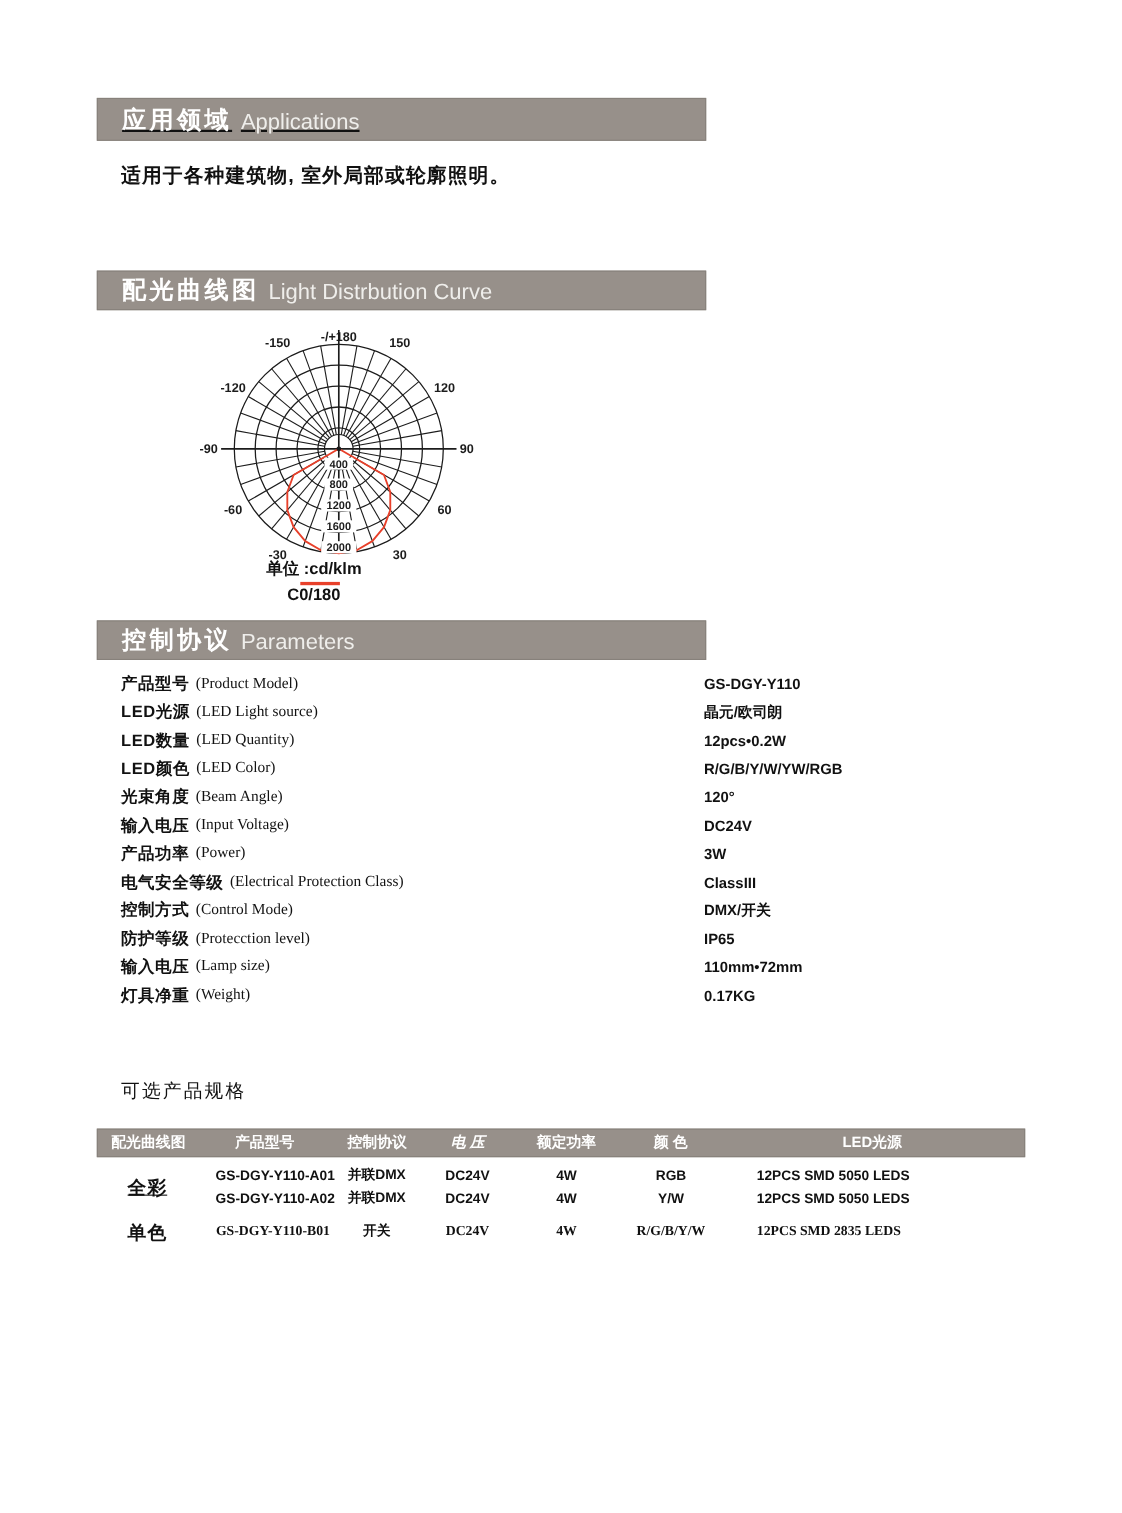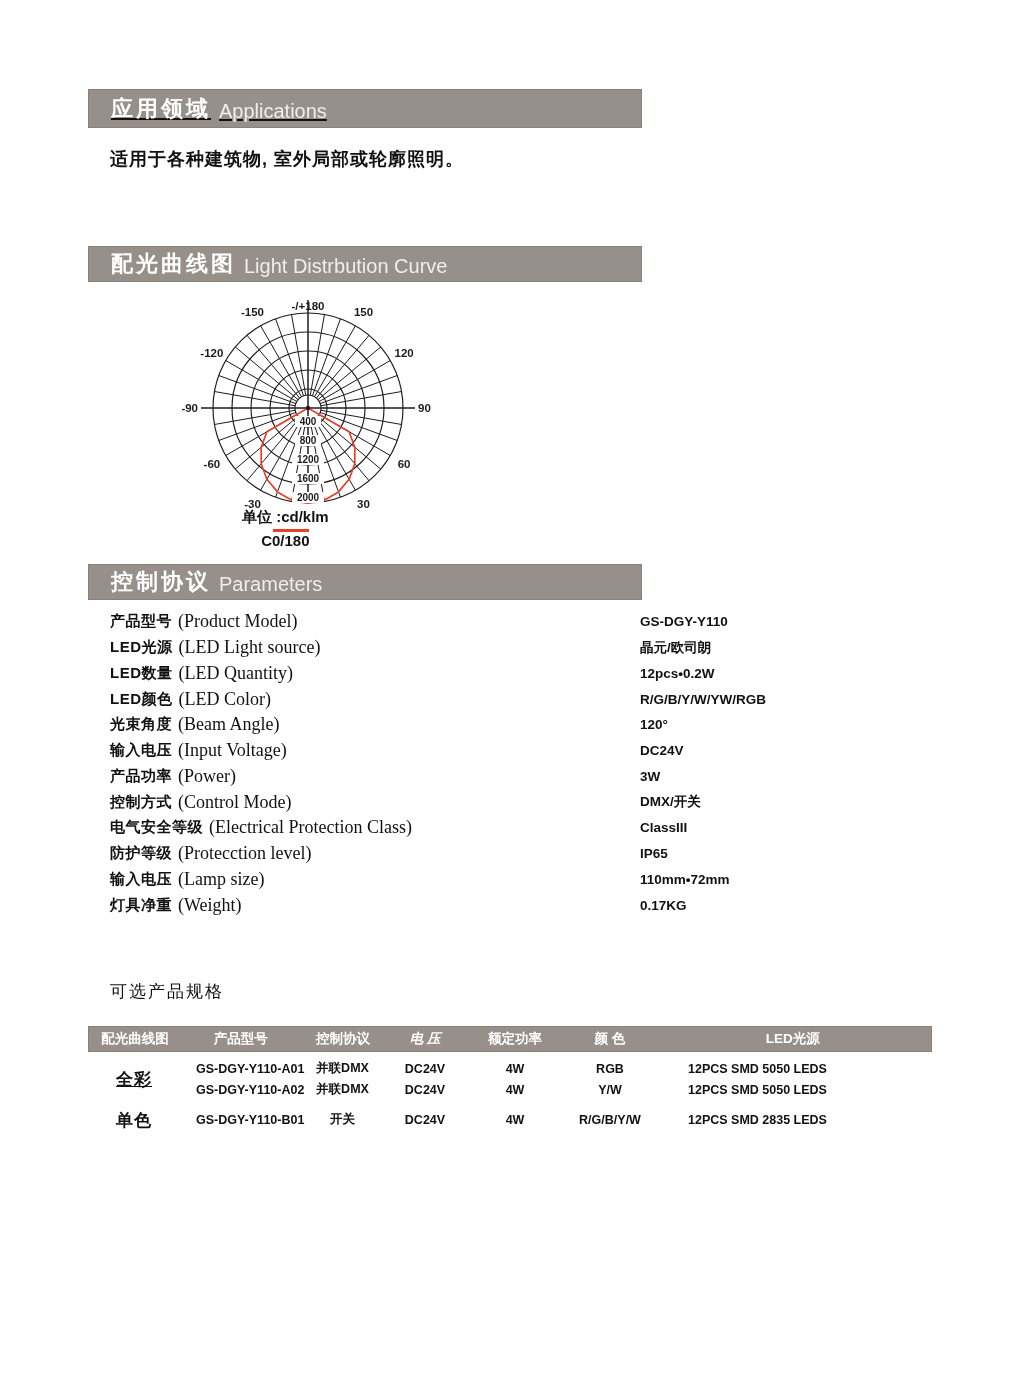--- a/index.html
+++ b/index.html
@@ -19,31 +19,31 @@
   .chart-wrap{position:absolute;left:178px;top:294px;width:268px;height:226px;}
   .chart-legend{position:absolute;left:242px;top:508px;display:flex;align-items:center;white-space:nowrap;flex-direction:column;}
   .chart-legend .unit{font-size:15px;font-weight:700;}
   .chart-legend .lg-line{display:inline-block;width:36px;height:3px;background:#e8402a;margin:2px 10px 0 22px;}
   .chart-legend .lg-label{font-size:15px;font-weight:700;}
 
   
   .param-list{position:absolute;left:110px;top:609px;width:840px;}
   .param-row{position:relative;height:25.75px;display:flex;align-items:center;}
   .p-zh{font-size:15px;font-weight:700;letter-spacing:0.5px;white-space:nowrap;}
-  .p-en{font-family:"Liberation Serif","DejaVu Serif",serif;font-size:18px;margin-left:6px;white-space:nowrap;}
+  .p-en{font-family:"Liberation Serif","DejaVu Serif",serif;font-size:14px;margin-left:6px;white-space:nowrap;}
   .p-val{position:absolute;left:530px;font-size:13.5px;font-weight:700;white-space:nowrap;}
 
   
   .spec-title{position:absolute;left:110px;top:980px;font-size:17px;font-weight:500;letter-spacing:2px;}
   .spec-header{position:absolute;left:88px;top:1026px;width:844px;height:26px;background:#97908a;
                border:1px solid #87817b;box-sizing:border-box;display:flex;align-items:center;}
   .spec-header .hc{font-size:13.5px;font-weight:700;color:#fff;text-align:center;white-space:nowrap;}
   .spec-body{position:absolute;left:88px;top:1058px;width:844px;}
   .tgroup{display:flex;}
-  .tgroup + .tgroup{margin-top:9px;}
+  .tgroup + .tgroup{margin-top:9px;font-family:Liberation Serif, serif;}
   .t-series{display:flex;align-items:center;justify-content:center;font-size:17px;font-weight:600;letter-spacing:1px;}
   .t-rows{flex:1;}
   .t-row{display:flex;height:21px;align-items:center;}
   .tc{font-size:12.5px;font-weight:700;white-space:nowrap;}
   .c-model{text-align:right;padding-left:16px;box-sizing:border-box;}
   .c-center{text-align:center;}
   .c-led{text-align:left;padding-left:33px;box-sizing:border-box;}
 </style>
 </head>
 <body>
@@ -169,28 +169,28 @@
         <span class="p-zh">输入电压</span>
         <span class="p-en">(Input Voltage)</span>
         <span class="p-val">DC24V</span>
       </div>
       <div class="param-row">
         <span class="p-zh">产品功率</span>
         <span class="p-en">(Power)</span>
         <span class="p-val">3W</span>
       </div>
       <div class="param-row">
+        <span class="p-zh">电气安全等级</span>
+        <span class="p-en">(Electrical Protection Class)</span>
+        <span class="p-val">ClassIII</span>
+      </div>
+      <div class="param-row">
         <span class="p-zh">控制方式</span>
         <span class="p-en">(Control Mode)</span>
         <span class="p-val">DMX/开关</span>
-      </div>
-      <div class="param-row">
-        <span class="p-zh">电气安全等级</span>
-        <span class="p-en">(Electrical Protection Class)</span>
-        <span class="p-val">ClassIII</span>
       </div>
       <div class="param-row">
         <span class="p-zh">防护等级</span>
         <span class="p-en">(Protecction level)</span>
         <span class="p-val">IP65</span>
       </div>
       <div class="param-row">
         <span class="p-zh">输入电压</span>
         <span class="p-en">(Lamp size)</span>
         <span class="p-val">110mm•72mm</span>

